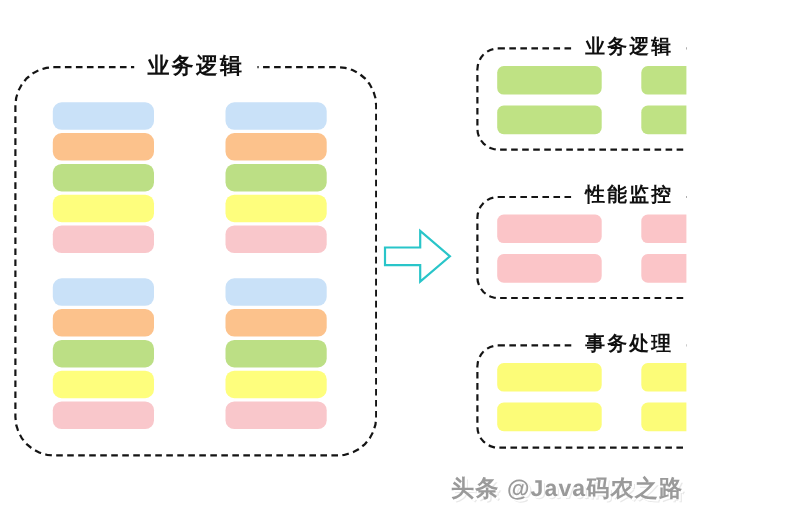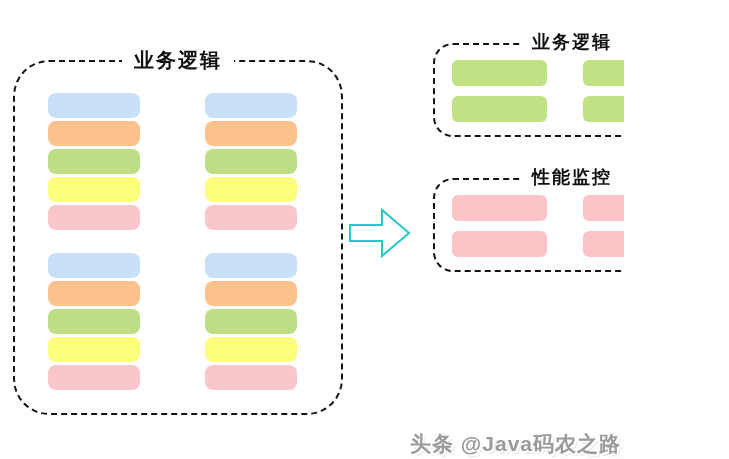--- a/index.html
+++ b/index.html
@@ -137,16 +137,25 @@
   <div class="panel aspect aspect-1">
     <div class="panel-title">性能监控</div>
     <div class="grid">
         <div class="gblock" style="background: rgb(251, 197, 200);"></div>
         <div class="gblock" style="background: rgb(251, 197, 200);"></div>
         <div class="gblock" style="background: rgb(251, 197, 200);"></div>
         <div class="gblock" style="background: rgb(251, 197, 200);"></div>
       </div>
   </div>
 
+  <div class="panel aspect aspect-2">
+    <div class="panel-title">事务处理</div>
+    <div class="grid">
+        <div class="gblock" style="background: rgb(252, 252, 120);"></div>
+        <div class="gblock" style="background: rgb(252, 252, 120);"></div>
+        <div class="gblock" style="background: rgb(252, 252, 120);"></div>
+        <div class="gblock" style="background: rgb(252, 252, 120);"></div>
+      </div>
+  </div>
 
   <div class="watermark" style="color: rgb(154, 154, 154);">头条 @Java码农之路</div>
 
 </div>
 
 </body></html>

